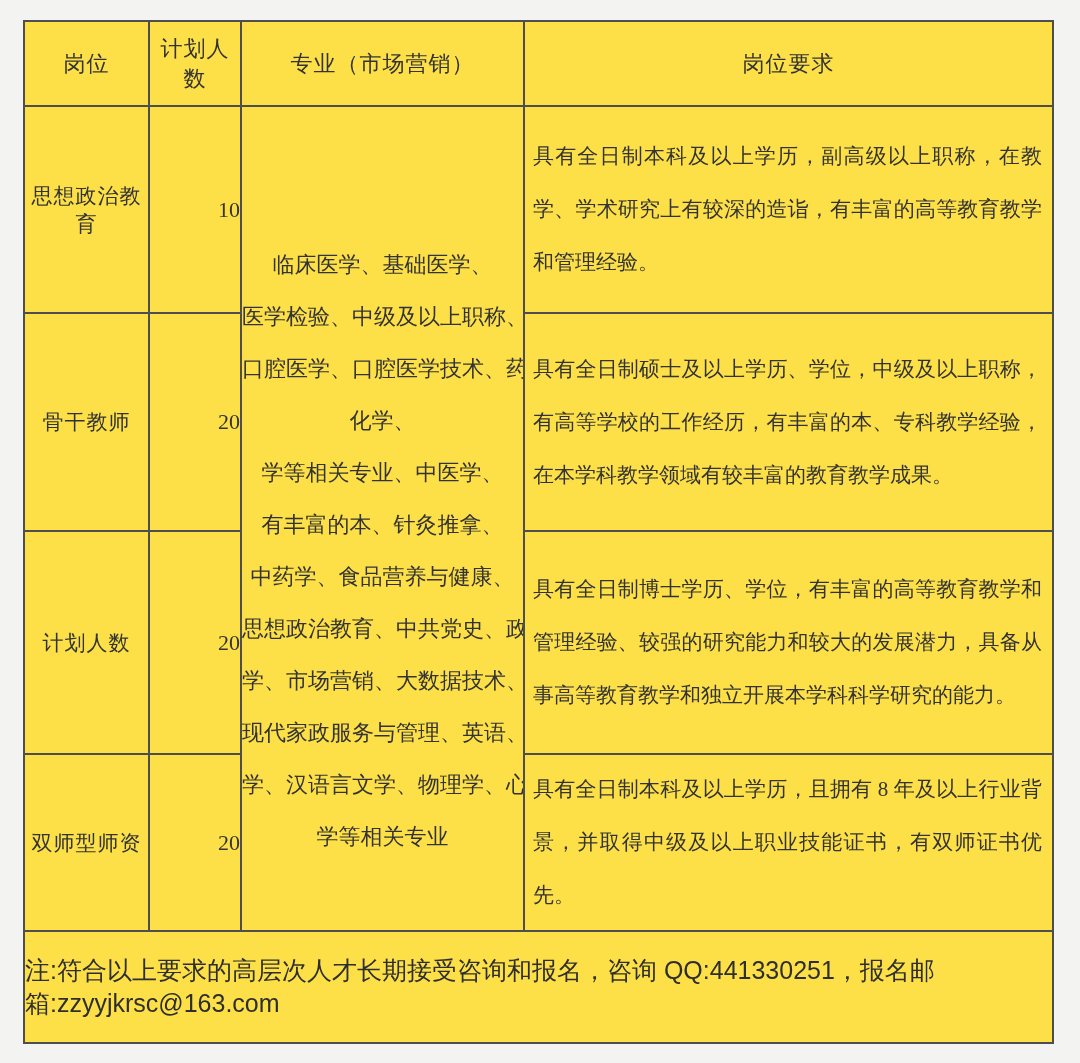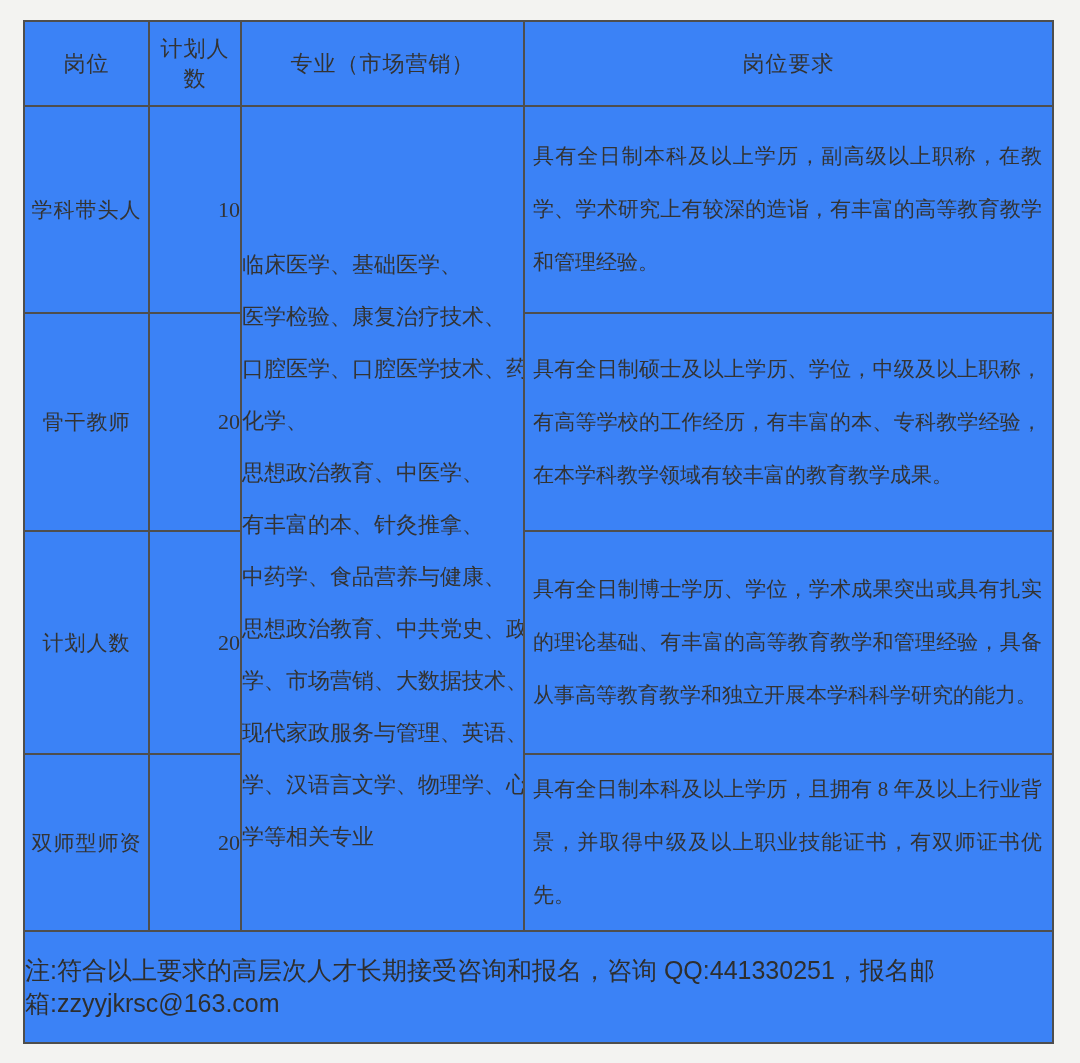--- a/index.html
+++ b/index.html
@@ -16,21 +16,21 @@
     left: 23px;
     top: 20px;
     width: 1029px;
     height: 1018px;
   }
   table.recruit {
     border-collapse: collapse;
     table-layout: fixed;
     width: 1029px;
     height: 1018px;
-    background: #3b82f6;
+    background: #fde047;
   }
   table.recruit td, table.recruit th {
     border: 2px solid #4e4e4e;
     padding: 0;
     vertical-align: middle;
     font-weight: normal;
     overflow: hidden;
   }
   th.hdr {
     font-size: 22px;
@@ -49,20 +49,21 @@
   }
   td.majors {
     vertical-align: top;
   }
   .majors-inner {
     padding-top: 64px;
   }
   .major-line {
     height: 52px;
     line-height: 52px;
+    text-align: center;
     font-size: 22px;
     white-space: nowrap;
   }
   td.req {
     font-size: 21px;
   }
   .req-text {
     padding: 0 10px 0 8px;
     line-height: 53px;
     text-align: justify;
@@ -91,29 +92,29 @@
 
     <tbody>
         <tr style="height:85px">
       <th class="hdr">岗位</th>
       <th class="hdr">计划人数</th>
       <th class="hdr">专业（市场营销）</th>
       <th class="hdr">岗位要求</th>
     </tr>
 
     <tr style="height:207px">
-      <td class="pos">学科带头人</td>
+      <td class="pos">思想政治教育</td>
       <td class="cnt">10</td>
       <td class="majors" rowspan="4">
         <div class="majors-inner">
           <div class="major-line">临床医学、基础医学、</div>
-          <div class="major-line">医学检验、康复治疗技术、</div>
+          <div class="major-line">医学检验、中级及以上职称、</div>
           <div class="major-line">口腔医学、口腔医学技术、药学</div>
           <div class="major-line">化学、</div>
-          <div class="major-line">思想政治教育、中医学、</div>
+          <div class="major-line">学等相关专业、中医学、</div>
           <div class="major-line">有丰富的本、针灸推拿、</div>
           <div class="major-line">中药学、食品营养与健康、</div>
           <div class="major-line">思想政治教育、中共党史、政治</div>
           <div class="major-line">学、市场营销、大数据技术、</div>
           <div class="major-line">现代家政服务与管理、英语、数</div>
           <div class="major-line">学、汉语言文学、物理学、心理</div>
           <div class="major-line">学等相关专业</div>
         </div>
       </td>
       <td class="req">
@@ -126,21 +127,21 @@
       <td class="cnt">20</td>
       <td class="req">
         <div class="req-text">具有全日制硕士及以上学历、学位，中级及以上职称，有高等学校的工作经历，有丰富的本、专科教学经验，在本学科教学领域有较丰富的教育教学成果。</div>
       </td>
     </tr>
 
     <tr style="height:223px">
       <td class="pos">计划人数</td>
       <td class="cnt">20</td>
       <td class="req">
-        <div class="req-text">具有全日制博士学历、学位，学术成果突出或具有扎实的理论基础、有丰富的高等教育教学和管理经验，具备从事高等教育教学和独立开展本学科科学研究的能力。</div>
+        <div class="req-text">具有全日制博士学历、学位，有丰富的高等教育教学和管理经验、较强的研究能力和较大的发展潜力，具备从事高等教育教学和独立开展本学科科学研究的能力。</div>
       </td>
     </tr>
 
     <tr style="height:177px">
       <td class="pos">双师型师资</td>
       <td class="cnt">20</td>
       <td class="req">
         <div class="req-text">具有全日制本科及以上学历，且拥有 8 年及以上行业背景，并取得中级及以上职业技能证书，有双师证书优先。</div>
       </td>
     </tr>

